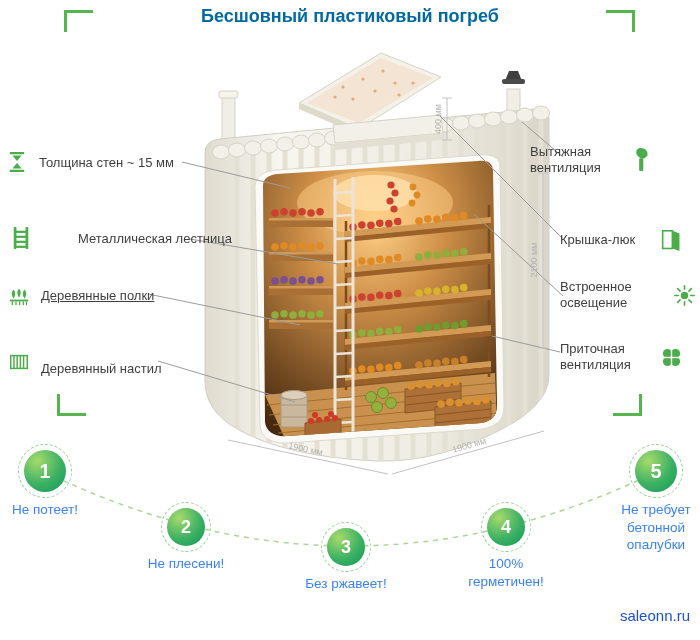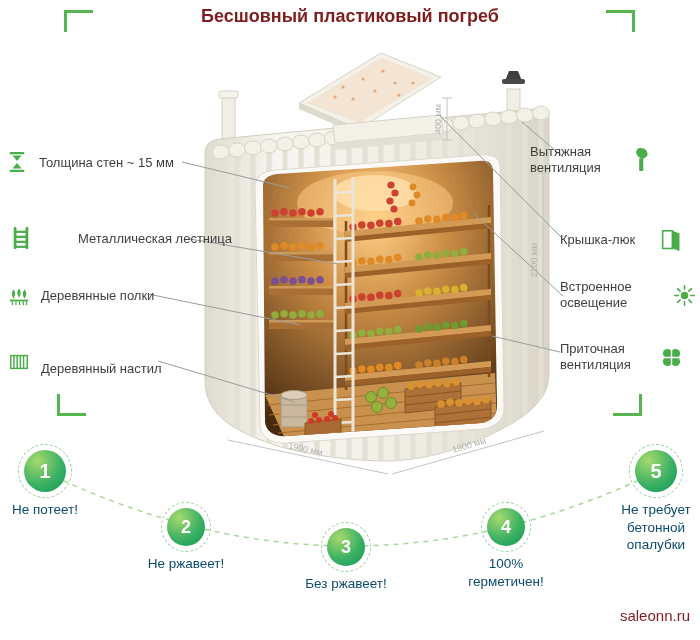--- a/index.html
+++ b/index.html
@@ -1,45 +1,45 @@
 <!DOCTYPE html>
 <html><head>
 <meta charset="utf-8">
 <style>
   html,body{margin:0;padding:0;background:#fff;}
   .page{position:relative;width:700px;height:640px;overflow:hidden;background:#fff;
         font-family:"Liberation Sans","DejaVu Sans",sans-serif;color:#3c3c3c;}
   .title{position:absolute;left:0;right:0;top:6px;margin:0;text-align:center;
-         font-size:18px;font-weight:bold;color:#7f1d1d;}
+         font-size:18px;font-weight:bold;color:#0369a1;}
   .corner{position:absolute;width:26px;height:19px;}
   .corner.tl{left:64px;top:10px;border-left:3px solid #55b54e;border-top:3px solid #55b54e;}
   .corner.tr{left:606px;top:10px;border-right:3px solid #55b54e;border-top:3px solid #55b54e;}
   .corner.bl{left:57px;top:394px;border-left:3px solid #55b54e;border-bottom:3px solid #55b54e;}
   .corner.br{left:613px;top:394px;border-right:3px solid #55b54e;border-bottom:3px solid #55b54e;}
   .illustration{position:absolute;left:185px;top:45px;width:380px;height:440px;z-index:1;}
   .overlay{position:absolute;left:0;top:0;z-index:2;pointer-events:none;}
   .feat{position:absolute;display:flex;align-items:center;gap:9px;font-size:13px;color:#3f3f3f;z-index:3;}
   .feat .ficon{width:26px;height:28px;flex:0 0 auto;display:flex;align-items:center;justify-content:center;}
   .feat .flabel{white-space:nowrap;}
   .feat.right{width:124px;justify-content:space-between;}
   .feat.right .flabel{white-space:normal;line-height:1.25;width:88px;}
-  .fl1{left:4px;top:148px;} .fl2{left:8px;top:224px;gap:44px;} .fl3{left:6px;top:281px;} .fl4{left:6px;top:348px;align-items:flex-end;}
+  .fl1{left:4px;top:148px;} .fl2{left:8px;top:224px;gap:44px;} .fl3{left:6px;top:281px;text-decoration:underline;} .fl4{left:6px;top:348px;align-items:flex-end;}
   .fr1{left:530px;top:144px;} .fr2{left:560px;top:226px;} .fr3{left:560px;top:279px;gap:40px;} .fr4{left:560px;top:341px;}
   .benefit{position:absolute;display:flex;flex-direction:column;align-items:center;
            width:112px;transform:translateX(-50%);z-index:4;text-align:center;}
   .bcircle{position:relative;width:38px;height:38px;border-radius:50%;
            background:radial-gradient(circle at 32% 26%,#a6da6c 0%,#3db164 55%,#0c9a55 100%);
            display:flex;align-items:center;justify-content:center;color:#fff;
            font-size:18px;font-weight:bold;}
   .bcircle::after{content:"";position:absolute;inset:-6px;border:1px dashed #8fcf8f;border-radius:50%;}
   .benefit.big .bcircle{width:42px;height:42px;font-size:20px;}
-  .blabel{margin-top:9px;font-size:13.5px;color:#0c4a6e;line-height:1.3;}
+  .blabel{margin-top:9px;font-size:13.5px;color:#3b82f6;line-height:1.3;}
   .b1{left:45px;top:450px;} .b2{left:186px;top:508px;} .b3{left:346px;top:528px;}
   .b4{left:506px;top:508px;} .b5{left:656px;top:450px;}
-  .watermark{position:absolute;right:10px;top:607px;font-size:15px;color:#7f1d1d;z-index:5;}
+  .watermark{position:absolute;right:10px;top:607px;font-size:15px;color:#1d4ed8;z-index:5;}
 </style>
 </head>
 <body>
 
 <div class="page">
 
   <h1 class="title">Бесшовный пластиковый погреб</h1>
 
   <div class="corner tl"></div>
   <div class="corner tr"></div>
@@ -440,21 +440,21 @@
   <div class="benefit big b1">
     <div class="bcircle">
         <span>1</span>
       </div>
     <div class="blabel">Не потеет!</div>
   </div>
   <div class="benefit b2">
     <div class="bcircle">
         <span>2</span>
       </div>
-    <div class="blabel">Не ржавеет!</div>
+    <div class="blabel">Не плесени!</div>
   </div>
   <div class="benefit b3">
     <div class="bcircle">
         <span>3</span>
       </div>
     <div class="blabel">Без ржавеет!</div>
   </div>
   <div class="benefit b4">
     <div class="bcircle">
         <span>4</span>

